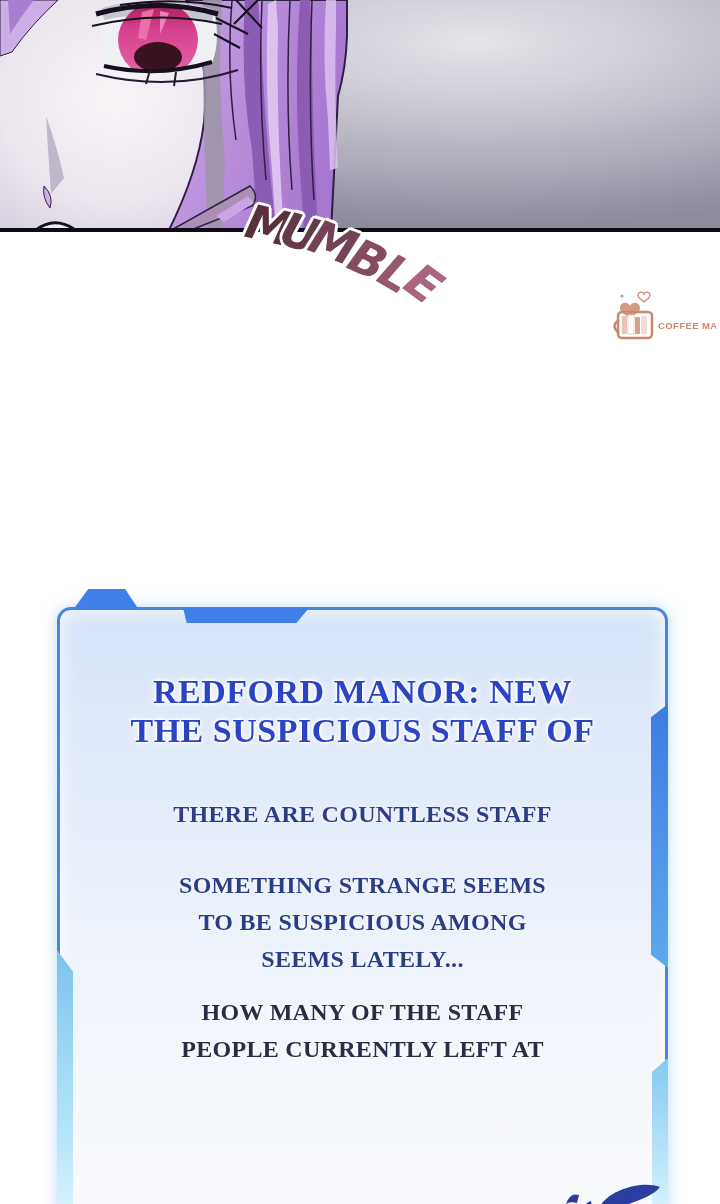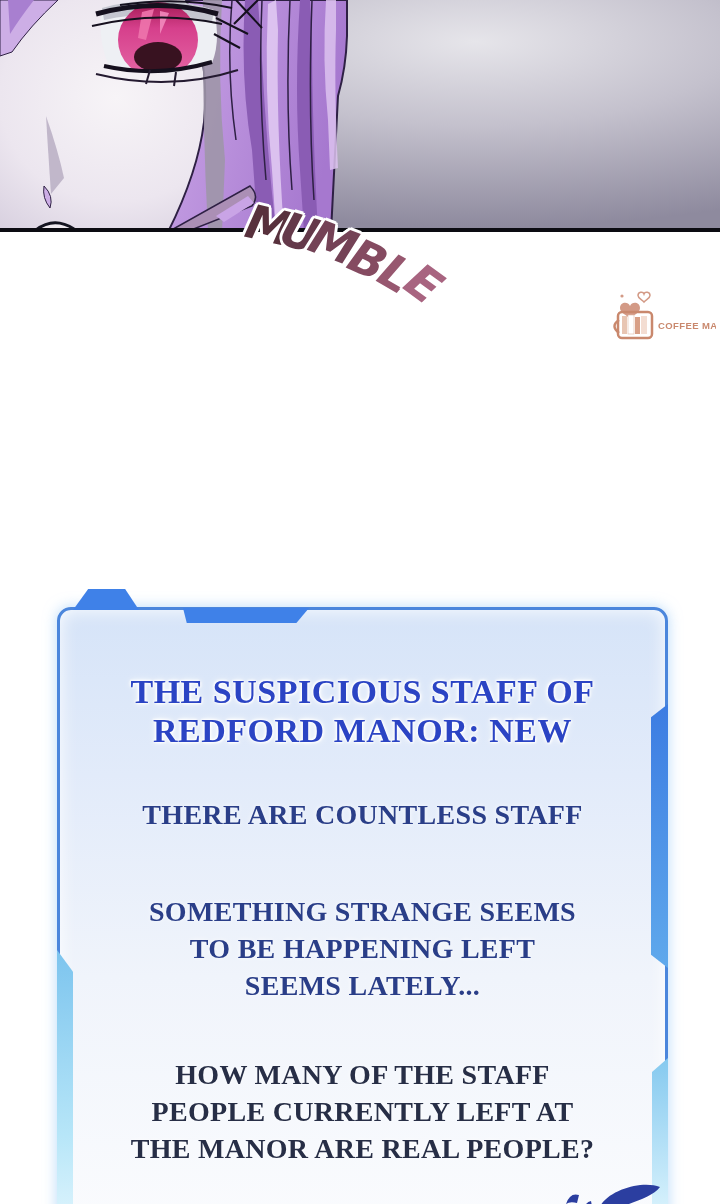--- a/index.html
+++ b/index.html
@@ -46,26 +46,26 @@
   .bar-left-soft{position:absolute;left:-3px;top:340px;width:16px;height:310px;
          background:linear-gradient(180deg,#7cc4ee,#b7e6f8 60%,#eefaff 100%);
          clip-path:polygon(0 0,100% 7%,100% 100%,0 100%);}
   .bar-right-soft{position:absolute;right:-3px;top:448px;width:16px;height:200px;
          background:linear-gradient(180deg,#85c9ef,#d6f1fc 75%,#f4fcff 100%);
          clip-path:polygon(100% 0,0 7%,0 100%,100% 100%);}
 
   .panel-title{margin-top:62px;text-align:center;font-weight:bold;
          font-size:34px;line-height:39px;letter-spacing:.5px;color:var(--title-text);
          text-shadow:0 0 4px #fff,0 0 8px #fff,1px 1px 2px #fff,-1px -1px 2px #fff;}
-  .panel-p{text-align:center;font-weight:bold;font-size:28px;line-height:37px;
+  .panel-p{text-align:center;font-weight:bold;font-size:24px;line-height:37px;
          letter-spacing:.3px;color:var(--body-text);
          text-shadow:0 0 5px rgba(255,255,255,.85);}
   .panel-p.p1{margin-top:46px;}
-  .panel-p.p2{margin-top:60px;text-align:center;}
-  .panel-p.p3{margin-top:52px;color:var(--dark-text);}
+  .panel-p.p2{margin-top:34px;text-align:center;}
+  .panel-p.p3{margin-top:16px;color:var(--dark-text);}
 
   .butterfly{position:absolute;left:554px;top:1178px;width:112px;height:32px;}
 </style>
 </head>
 <body>
 
 <div class="manga-panel">
   <svg width="720" height="232" viewBox="0 0 720 232">
     <defs>
       <radialGradient id="bgG" cx="0.66" cy="0.18" r="0.8">
@@ -175,38 +175,37 @@
 </div>
 
 <div class="panel">
   <div class="tab-left"></div>
   <div class="tab-top"></div>
   <div class="bar-right"></div>
   <div class="bar-left-soft"></div>
   <div class="bar-right-soft"></div>
 
   <div class="panel-title">
+    <div>REDFORD MANOR: NEW</div>
     <div>THE SUSPICIOUS STAFF OF</div>
-    <div>REDFORD MANOR: NEW</div>
   </div>
 
   <div class="panel-p p1">
     <div>THERE ARE COUNTLESS STAFF</div>
   </div>
 
   <div class="panel-p p2">
     <div>SOMETHING STRANGE SEEMS</div>
-    <div>TO BE HAPPENING LEFT</div>
+    <div>TO BE SUSPICIOUS AMONG</div>
     <div>SEEMS LATELY...</div>
   </div>
 
   <div class="panel-p p3">
     <div>HOW MANY OF THE STAFF</div>
     <div>PEOPLE CURRENTLY LEFT AT</div>
-    <div>THE MANOR ARE REAL PEOPLE?</div>
   </div>
 </div>
 
 <div class="butterfly">
   <svg width="112" height="32" viewBox="0 0 112 32">
     <path d="M12 26 q4 -12 13 -9 l-2 8 q-7 -2 -11 1 Z" fill="#2b3ea0"></path>
     <path d="M30 30 q2 -6 7 -7 l1 5 Z" fill="#2b3ea0"></path>
     <path d="M44 32 C52 12 88 2 106 9 C98 20 72 26 60 32 Z" fill="#2b3ea0"></path>
   </svg>
 </div>

